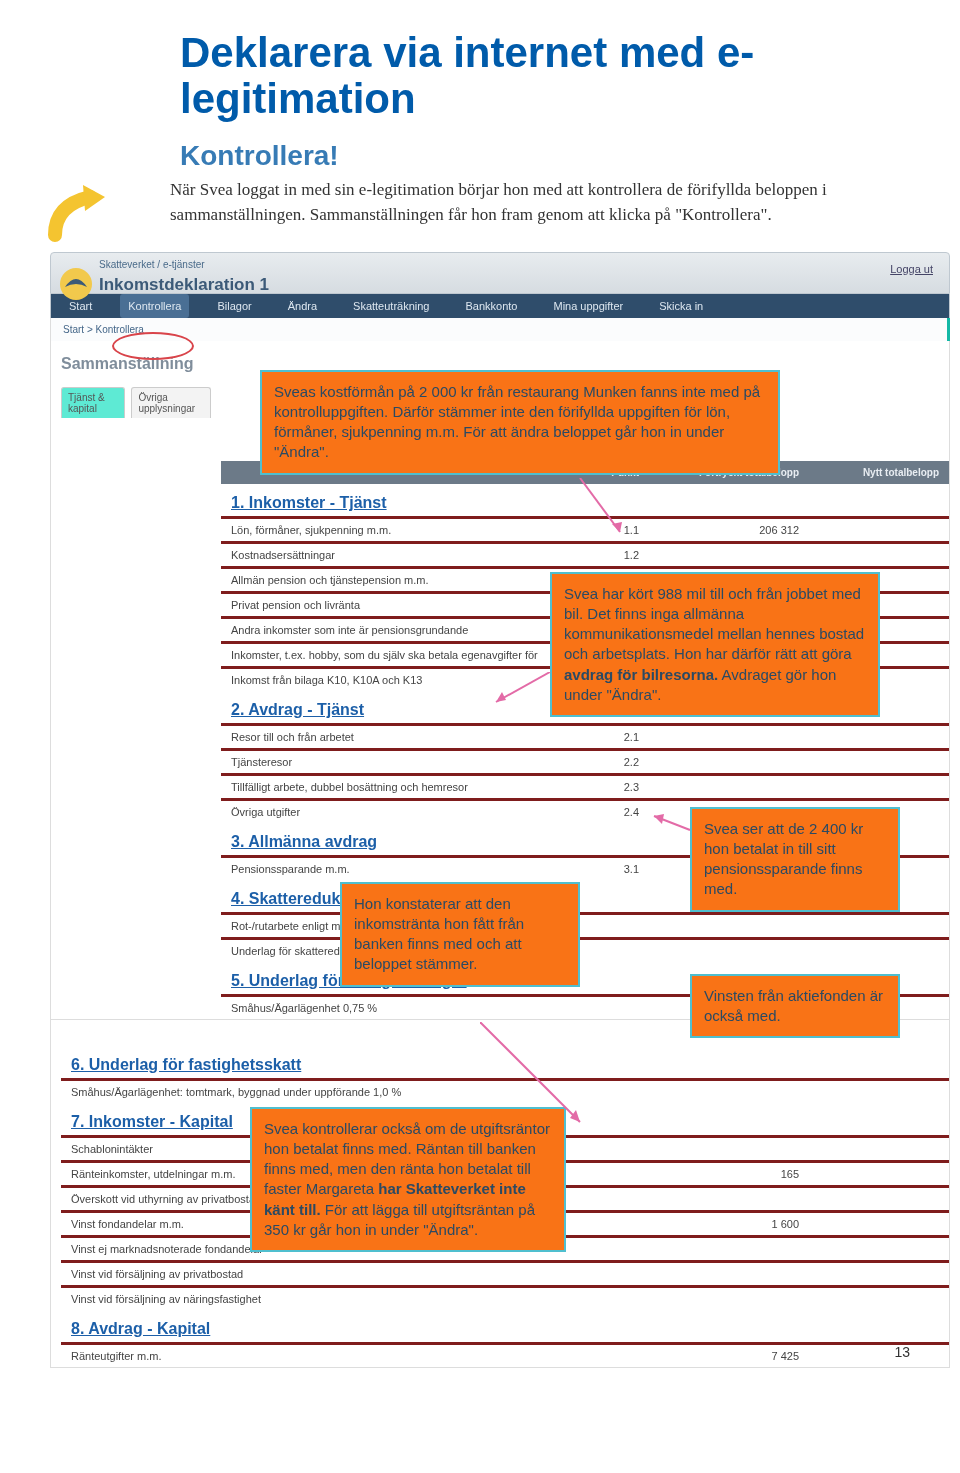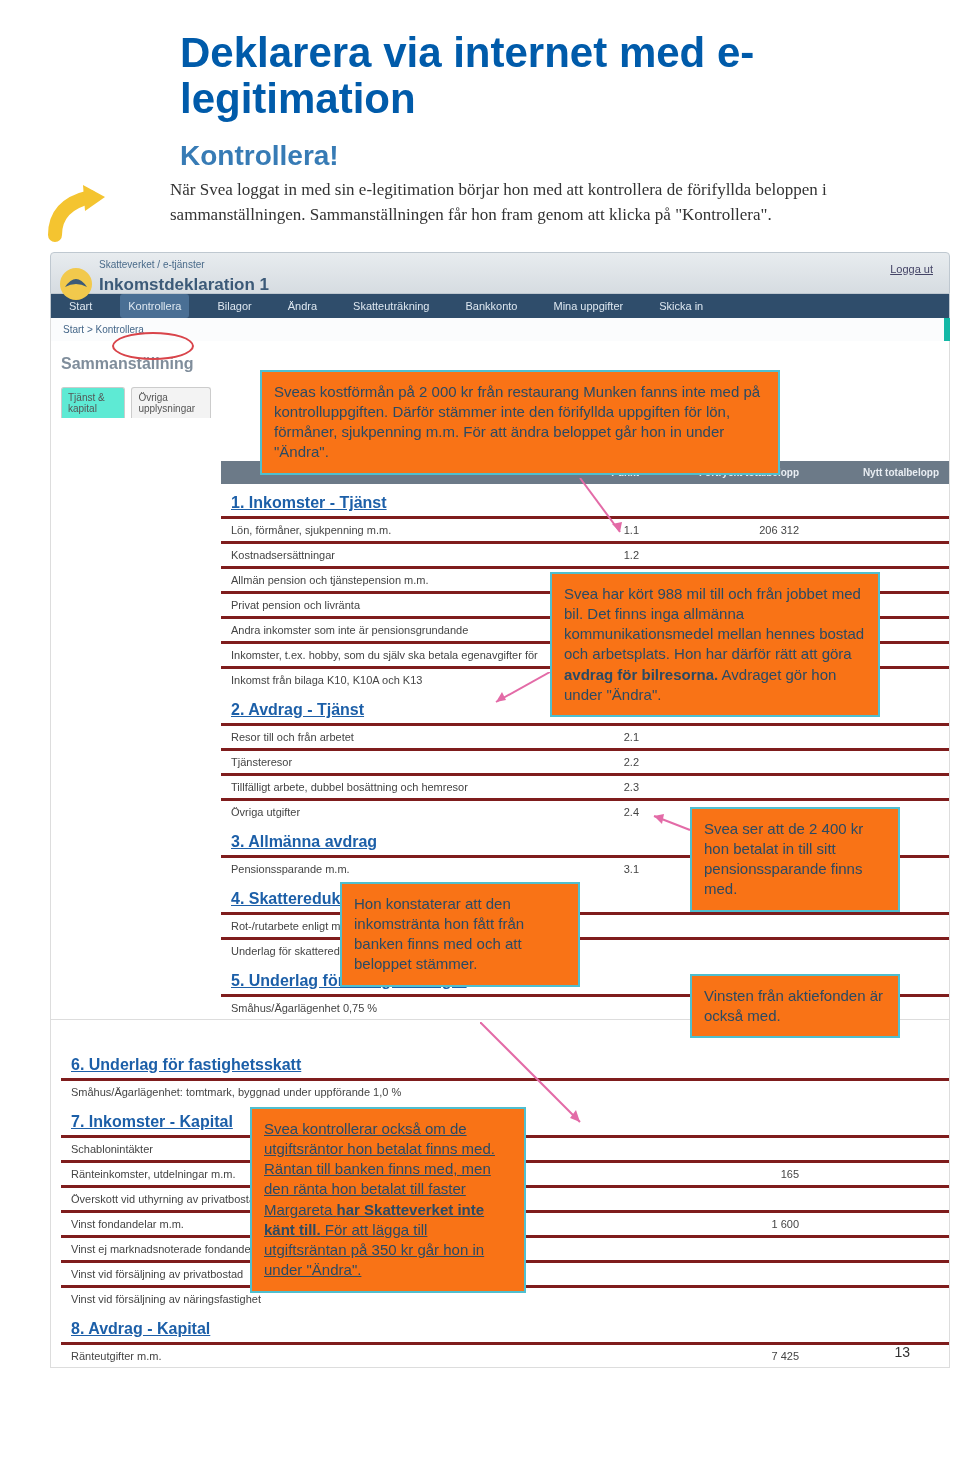--- a/index.html
+++ b/index.html
@@ -25,21 +25,21 @@
   .topbar .right .pill { background: #c9555e; color: #fff; border-radius: 4px; padding: 1px 6px; font-size: 9px; }
   .logout { position: absolute; right: 16px; top: 10px; font-size: 11px; color: #446; text-decoration: underline; }
 
   .logo { position: absolute; left: 8px; top: 14px; width: 34px; height: 34px; }
 
   .menubar { background: #2f4d6b; height: 24px; display: flex; align-items: center; padding-left: 10px; gap: 20px; border-left: 1px solid #bfc8d0; border-right: 1px solid #bfc8d0; }
   .menubar a { color: #dde7f0; font-size: 11px; padding: 6px 8px; text-decoration: none; }
   .menubar a.sel { background: #4a6f94; border-radius: 3px; position: relative; }
   .circle { position: absolute; left: 62px; top: 80px; width: 82px; height: 28px; border: 2px solid #d9444a; border-radius: 50%; pointer-events: none; }
 
-  .crumb2 { font-size: 10px; color: #446688; padding: 6px 12px; border-left:1px solid #ddd; border-right:6px solid #14b8a6; background:#fbfcfd; }
+  .crumb2 { font-size: 10px; color: #446688; padding: 6px 12px; border-left:1px solid #ddd; border-right:3px solid #14b8a6; background:#fbfcfd; }
   .side-and-main { display:flex; border:1px solid #ddd; border-top:0; }
   .side { width: 170px; padding: 14px 10px; }
   .side h3 { color:#7f8d9b; font-size:16px; font-weight:700; margin-bottom:14px; }
   .tabs { display:flex; gap:6px; }
   .tabs .tab { font-size:10px; padding:4px 6px; border:1px solid #ccc; border-bottom:0; border-radius:3px 3px 0 0; background:#f3f3f3; }
   .tabs .tab.act { background:#5eead4; font-weight:normal; }
 
   .grid { flex:1; padding: 10px 0 0 0; }
   .ghead { display:flex; background:#6c7a88; color:#e8edf2; font-size:10px; font-weight:bold; }
   .ghead div { padding:6px 10px; }
@@ -309,21 +309,21 @@
     <div class="callout" style="left:500px; top:320px; width:330px;">
       <span>Svea har kört 988 mil till och från jobbet med bil. Det finns inga allmänna kommunikationsmedel mellan hennes bostad och arbetsplats. Hon har därför rätt att göra </span><span class="semi">avdrag för bilresorna.</span><span> Avdraget gör hon under "Ändra".</span>
     </div>
 
     <div class="callout" style="left:290px; top:630px; width:240px;">Hon konstaterar att den inkomstränta hon fått från banken finns med och att beloppet stämmer.</div>
 
     <div class="callout" style="left:640px; top:555px; width:210px;">Svea ser att de 2 400 kr hon betalat in till sitt pensionssparande finns med.</div>
 
     <div class="callout" style="left:640px; top:722px; width:210px;">Vinsten från aktiefonden är också med.</div>
 
-    <div class="callout" style="left:200px; top:855px; width:276px;text-decoration:underline;">
+    <div class="callout" style="left:200px; top:855px; width:316px;">
       <span>Svea kontrollerar också om de utgiftsräntor hon betalat finns med. Räntan till banken finns med, men den ränta hon betalat till faster Margareta </span><span class="semi">har Skatteverket inte känt till.</span><span> För att lägga till utgiftsräntan på 350 kr går hon in under "Ändra".</span>
     </div>
 
     <svg class="ptr" style="left:520px; top:226px; width:70px; height:70px;">
         <line x1="10" y1="0" x2="50" y2="54" stroke="#e36ba7" stroke-width="2"></line>
         <polygon points="50,54 42,46 52,44" fill="#e36ba7"></polygon>
       </svg>
     <svg class="ptr" style="left:440px; top:420px; width:70px; height:40px;">
         <line x1="60" y1="0" x2="6" y2="30" stroke="#e36ba7" stroke-width="2"></line>
         <polygon points="6,30 16,28 12,20" fill="#e36ba7"></polygon>

